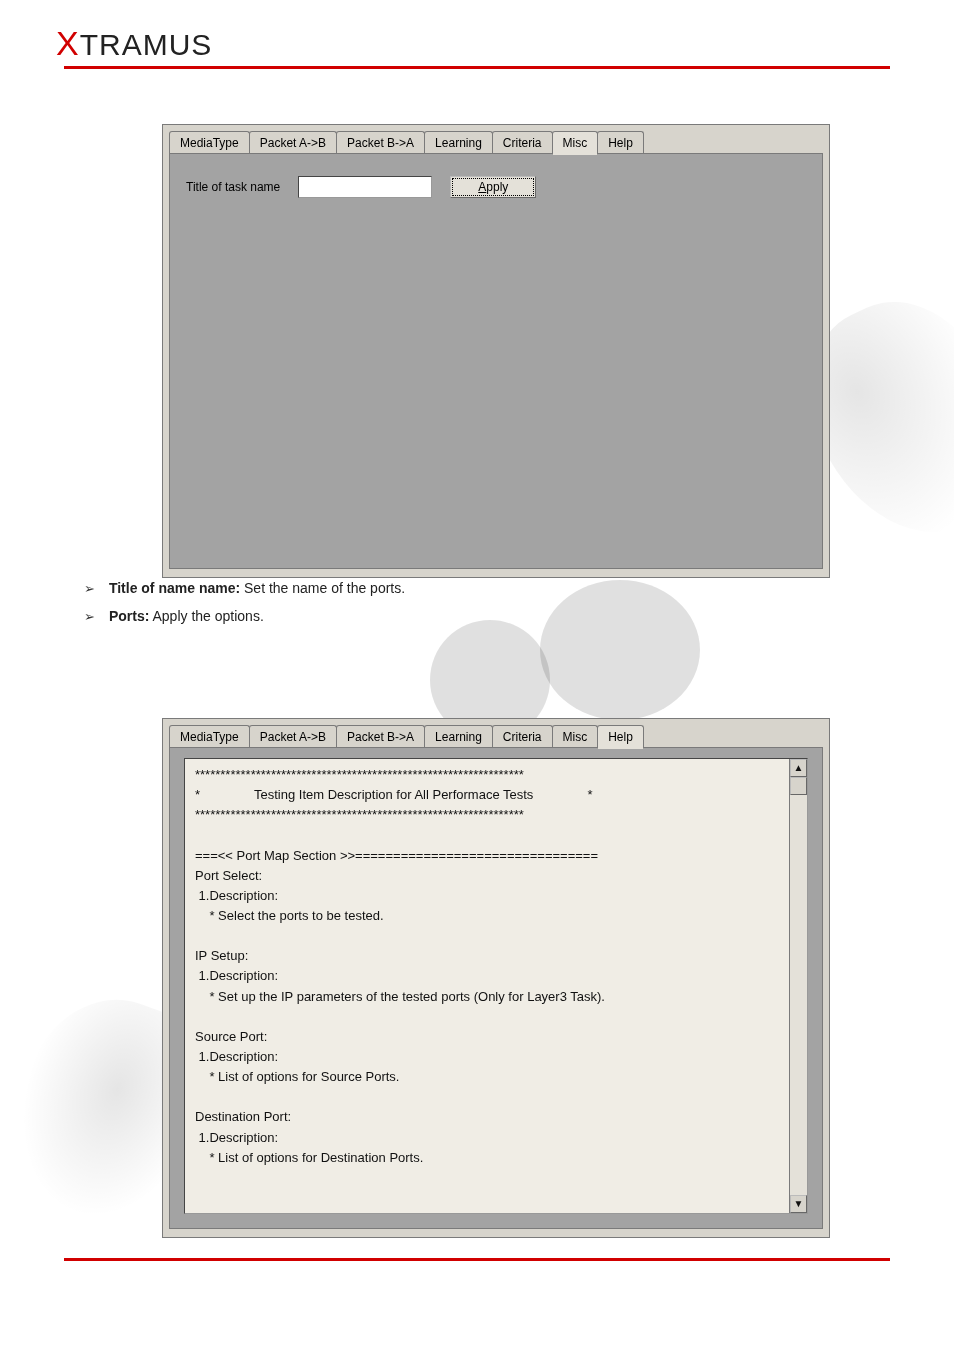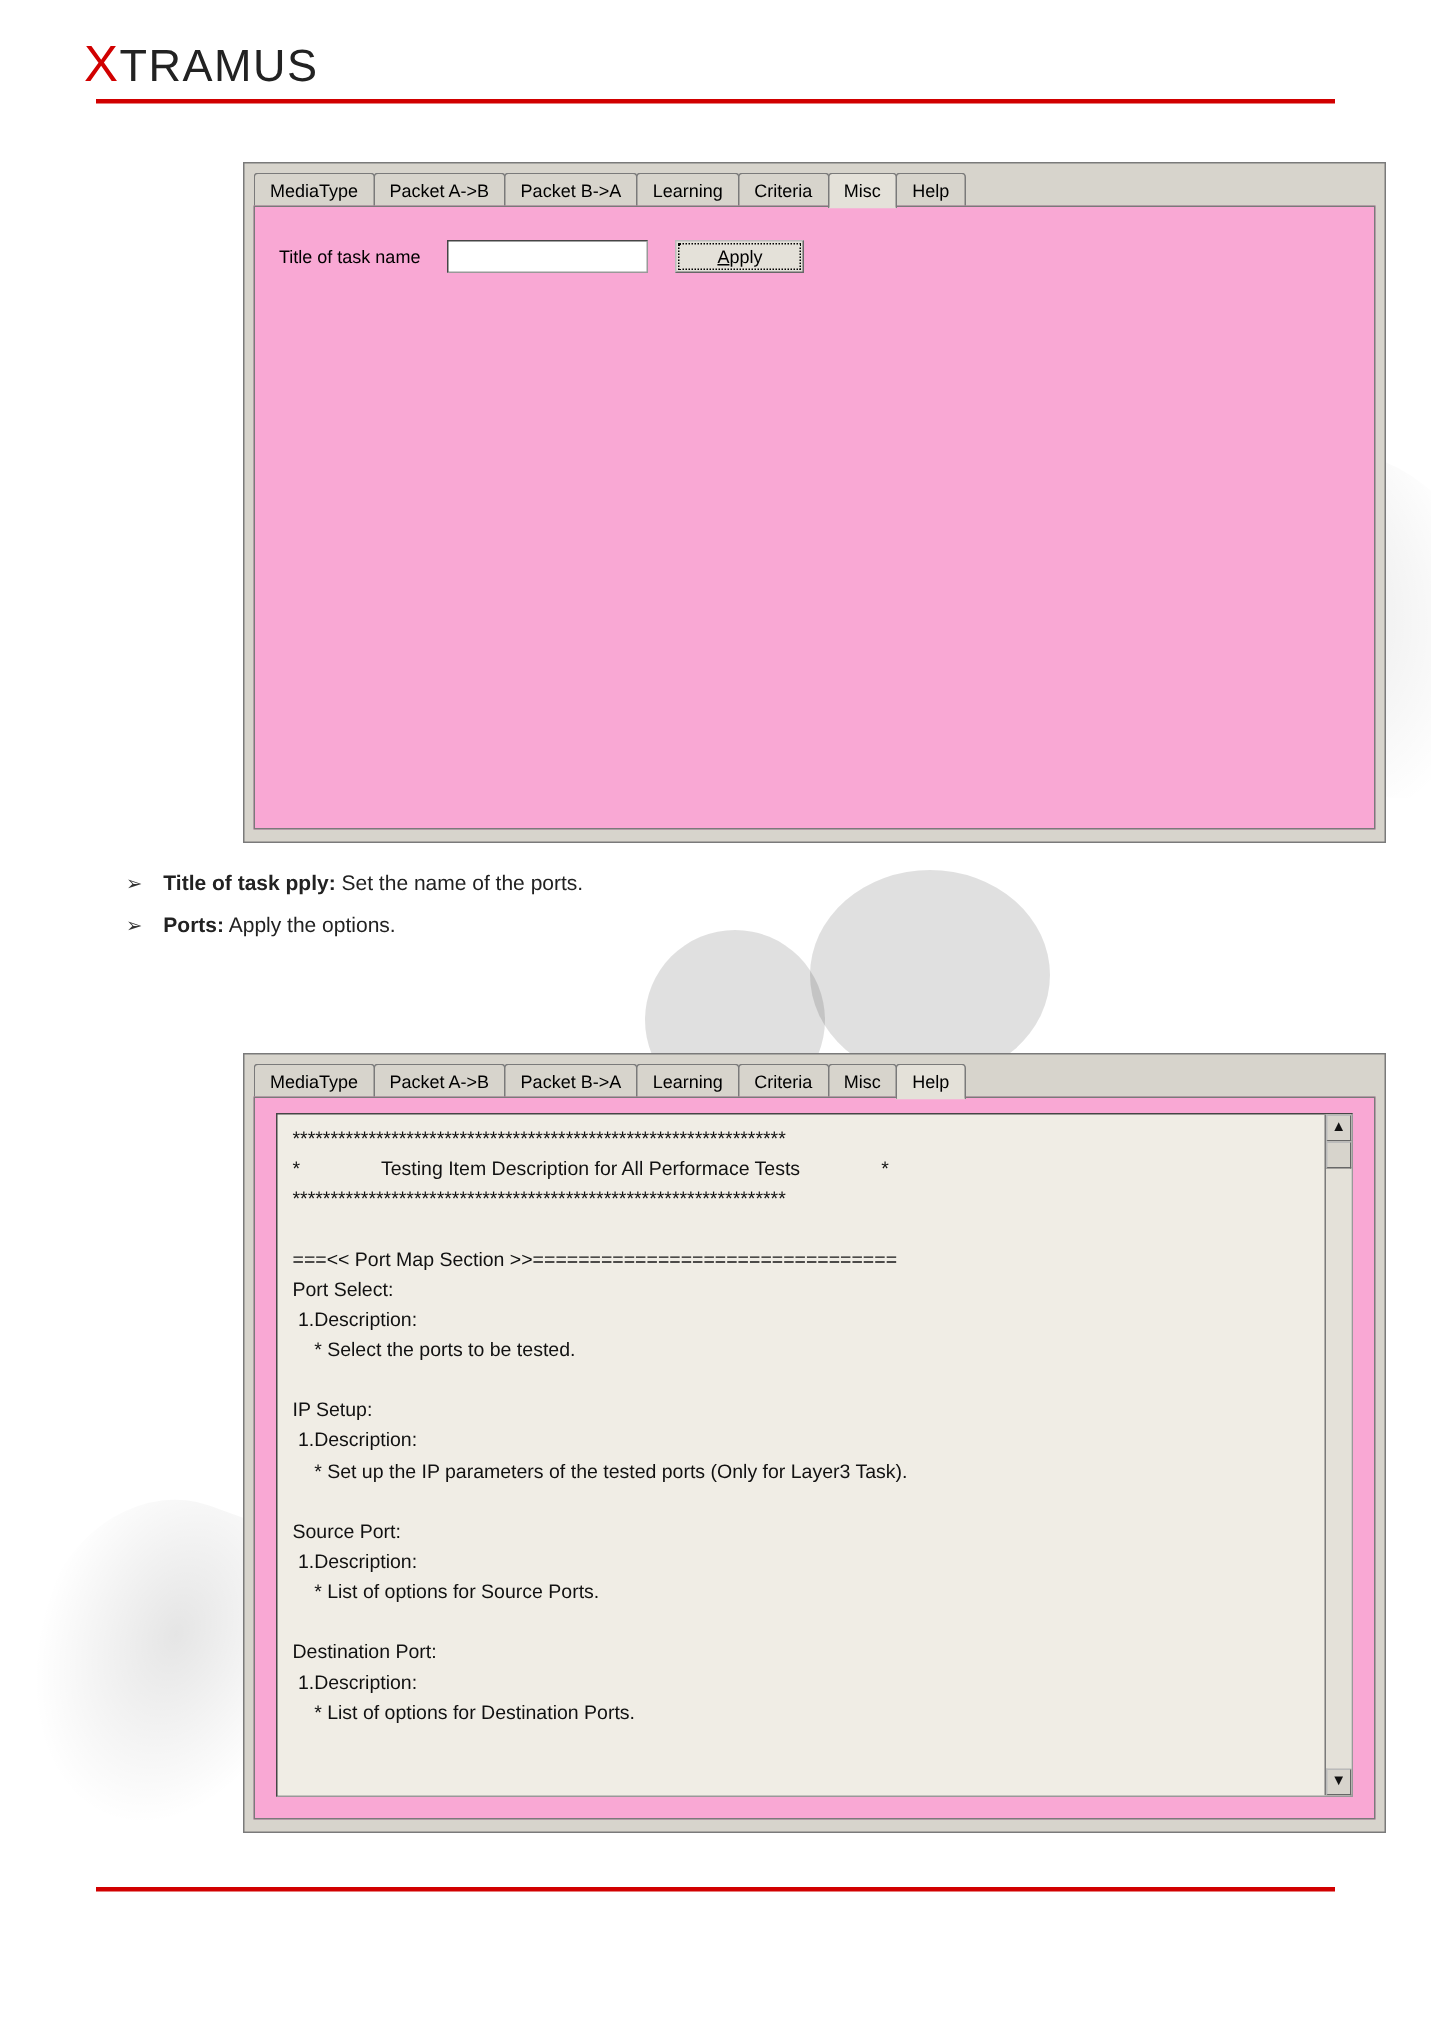--- a/index.html
+++ b/index.html
@@ -14,28 +14,28 @@
 .rule-bottom { position: absolute; left: 64px; right: 64px; top: 1258px; height: 3px; background: #d10000; }
 .logo { position: absolute; left: 56px; top: 24px; font-family: Arial, sans-serif; font-weight: 400; font-size: 30px; letter-spacing: 1px; color: #222; }
 .logo .x { color: #d10000; font-size: 34px; }
 .watermark1 { position: absolute; left: 820px; top: 300px; width: 180px; height: 240px; background: radial-gradient(ellipse at 30% 30%, rgba(0,0,0,0.10), transparent 70%); border-radius: 50% 50% 40% 60%; transform: rotate(-25deg); pointer-events: none; }
 .watermark2 { position: absolute; left: 430px; top: 580px; width: 280px; height: 160px; pointer-events: none; }
 .watermark2::before, .watermark2::after { content: ""; position: absolute; background: rgba(0,0,0,0.12); border-radius: 50%; }
 .watermark2::before { left: 0; top: 40px; width: 120px; height: 120px; }
 .watermark2::after { left: 110px; top: 0; width: 160px; height: 140px; }
 .watermark3 { position: absolute; left: 20px; top: 1000px; width: 180px; height: 220px; background: radial-gradient(ellipse at 50% 40%, rgba(0,0,0,0.10), transparent 70%); border-radius: 50% 40% 60% 50%; transform: rotate(20deg); pointer-events: none; }
 
-.panel { position: absolute; background: #d7d4cc; border: 1px solid #7a7a7a; left: 162px; width: 762px; }
+.panel { position: absolute; background: #d7d4cc; border: 1px solid #7a7a7a; left: 162px; width: 668px; margin-top: 16px; }
 .panel.misc { top: 108px; height: 454px; }
 .panel.help { top: 702px; height: 520px; }
 
 .tabs { position: absolute; left: 6px; top: 6px; display: flex; font-family: "MS Sans Serif", Tahoma, sans-serif; font-size: 12px; }
 .tab { border: 1px solid #7a7a7a; border-bottom: none; background: #d7d4cc; padding: 4px 10px; margin-right: -1px; border-radius: 3px 3px 0 0; cursor: pointer; }
 .tab.active { background: #e4e1d9; position: relative; z-index: 2; border-bottom: 1px solid #e4e1d9; }
-.tab-body { position: absolute; left: 6px; right: 6px; top: 28px; bottom: 8px; border: 1px solid #7a7a7a; background: #f9a8d4; padding: 16px; }
+.tab-body { position: absolute; left: 6px; right: 6px; top: 28px; bottom: 8px; border: 1px solid #7a7a7a; background: #a3a3a3; padding: 16px; }
 
 .misc-body .label { font-family: "MS Sans Serif", Tahoma, sans-serif; font-size: 12px; }
 .misc-body .row { display: flex; align-items: center; gap: 18px; margin-top: 6px; }
 .textin { width: 134px; height: 22px; border: 1px inset #999; background: #fff; font-size: 12px; padding: 2px 4px; }
 .btn { height: 22px; padding: 0 27px; font-family: "MS Sans Serif", Tahoma, sans-serif; font-size: 12px; background: #e4e1d9; border: 1px outset #bbb; outline: 1px dotted #000; outline-offset: -3px; cursor: pointer; }
 .btn u { text-decoration: underline; }
 
 .help-body { padding: 10px 14px; }
 .help-text { position: relative; background: #f0ede5; border: 1px inset #999; height: 456px; overflow: hidden; font-family: Tahoma, "MS Sans Serif", sans-serif; font-size: 13px; color: #111; padding: 6px 26px 6px 10px; white-space: pre; line-height: 1.55; }
 .scroll { position: absolute; right: 0; top: 0; bottom: 0; width: 18px; background: #e4e1d9; border-left: 1px solid #7a7a7a; }
@@ -75,21 +75,21 @@
       <span class="label">Title of task name</span>
       <input class="textin" type="text" value="" style="">
       <button class="btn"><u>A</u><span>pply</span></button>
     </div>
   </div>
 </div>
 
 <div class="bullets">
   <div class="row">
     <span class="arrow">➢</span>
-    <span class="txt"><b>Title of task pply:</b><span> Set the name of the ports.</span></span>
+    <span class="txt"><b>Title of name name:</b><span> Set the name of the ports.</span></span>
   </div>
   <div class="row">
     <span class="arrow">➢</span>
     <span class="txt"><b>Ports:</b><span> Apply the options.</span></span>
   </div>
 </div>
 
 <div class="panel help">
   <div class="tabs">
     <div class="tab">MediaType</div>

